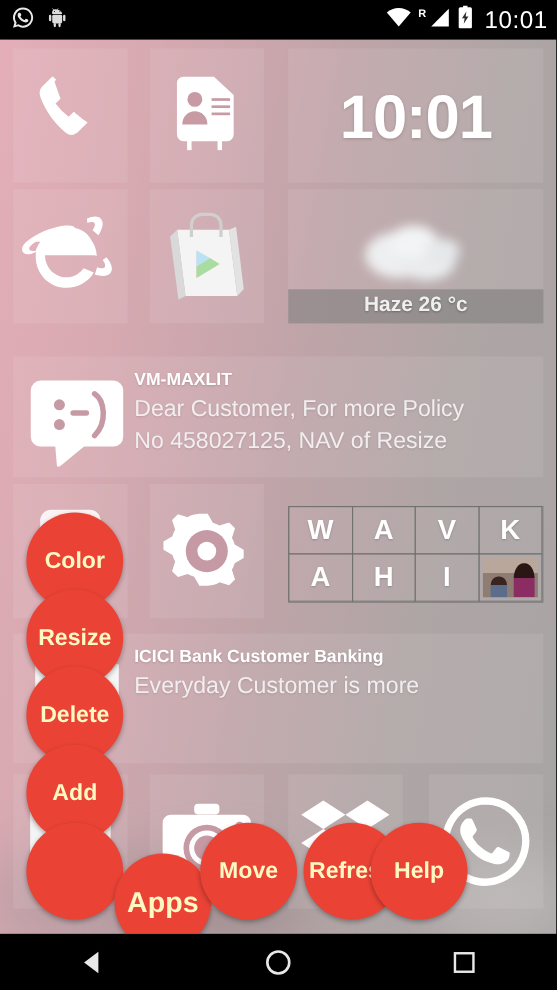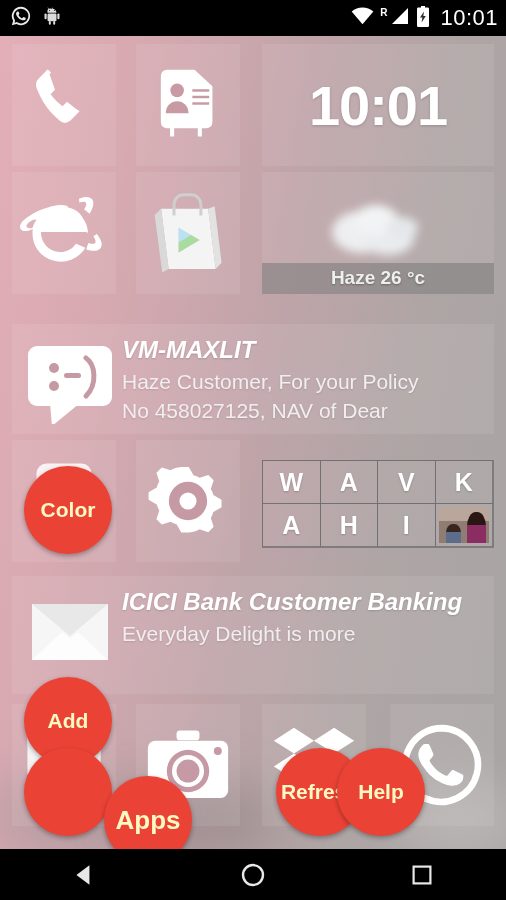--- a/index.html
+++ b/index.html
@@ -81,24 +81,23 @@
   
   .msg-widget {
     position: absolute;
     background: rgba(255,255,255,0.085);
     display: flex; align-items: flex-start;
     padding: 12px 10px;
   }
   .msg-icon { flex: 0 0 auto; width: 96px; display: flex; justify-content: center; padding-top: 6px; }
   .msg-body { flex: 1 1 auto; padding-left: 4px; }
   .msg-title {
-    color: #fff; font-size: 24px; font-weight: 700;
+    color: #fff; font-size: 16px; font-weight: 700;
     line-height: 1.2; margin-bottom: 3px;
     text-shadow: 0 1px 2px rgba(0,0,0,.15);
-    font-style: italic;
   }
   .msg-line {
     color: #f2eef0; font-size: 21px; font-weight: 300;
     line-height: 1.38;
     text-shadow: 0 1px 2px rgba(0,0,0,.12);
   }
 
   
   #contacts-grid {
     position: absolute;
@@ -276,22 +275,22 @@
           <rect x="4" y="4" width="84" height="60" rx="9" fill="#fff"></rect>
           <path fill="#fff" d="M26 61h30L28 84z"></path>
           <circle cx="30" cy="26" r="5" fill="#c69aa4"></circle>
           <circle cx="30" cy="44" r="5" fill="#c69aa4"></circle>
           <rect x="40" y="31" width="17" height="5" rx="2.5" fill="#c69aa4"></rect>
           <path d="M62 16c9 6 12 26 0 38" stroke="#c69aa4" stroke-width="5" fill="none" stroke-linecap="round"></path>
         </svg>
       </span>
       <span class="msg-body">
         <span class="msg-title" style="display:block;">VM-MAXLIT</span>
-        <span class="msg-line" style="display:block;">Haze Customer, For your Policy</span>
-        <span class="msg-line" style="display:block;">No 458027125, NAV of Dear</span>
+        <span class="msg-line" style="display:block;">Dear Customer, For more Policy</span>
+        <span class="msg-line" style="display:block;">No 458027125, NAV of Resize</span>
       </span>
     </div>
 
     <div class="tile" style="left:12px; top:404px; width:104px; height:122px;">
       <span class="glyph">
         <svg width="66" height="80" viewBox="0 0 26 32">
           <rect x="2" y="1" width="22" height="30" rx="4" fill="#fff" opacity=".85"></rect>
           <rect x="5.5" y="5" width="15" height="6" rx="1.6" fill="#c69aa4"></rect>
           <circle cx="8" cy="16" r="2" fill="#c69aa4"></circle>
           <circle cx="13" cy="16" r="2" fill="#c69aa4"></circle>
@@ -329,21 +328,21 @@
     <div class="msg-widget" style="left:12px; top:540px; width:482px; height:118px;">
       <span class="msg-icon">
         <svg width="92" height="76" viewBox="0 0 92 76">
           <rect x="8" y="10" width="76" height="56" fill="#f6f6f6"></rect>
           <path fill="#e8e8e8" d="M8 10h76L46 42z"></path>
           <path fill="#fdfdfd" d="M8 66 38 38l8 6 8-6 30 28z"></path>
         </svg>
       </span>
       <span class="msg-body">
         <span class="msg-title" style="display:block;">ICICI Bank Customer Banking</span>
-        <span class="msg-line" style="display:block;">Everyday Delight is more</span>
+        <span class="msg-line" style="display:block;">Everyday Customer is more</span>
       </span>
     </div>
 
     <div class="tile" style="left:12px; top:668px; width:104px; height:122px;">
       <span class="glyph">
         <svg width="86" height="90" viewBox="0 0 30 32">
           <rect x="2" y="3" width="26" height="26" fill="#f4f4f4"></rect>
           <path fill="#e6e6e6" d="M2 29 11 17l6 7 4-4 7 9z"></path>
           <path fill="#ededed" d="M2 3h26v10L19 6 9 14 2 9z"></path>
           <circle cx="22" cy="9" r="2.6" fill="#fafafa"></circle>
@@ -378,34 +377,43 @@
           <path fill="none" stroke="#fff" stroke-width="2.4" d="M16 2.6a13.4 13.4 0 0 0-11.5 20.3L2.6 30l7.3-1.9A13.4 13.4 0 1 0 16 2.6z"></path>
           <path fill="#fff" d="M11.6 9.1c-.3-.7-.6-.7-.9-.7h-.8c-.3 0-.8.1-1.1.6-.4.5-1.4 1.4-1.4 3.3s1.4 3.8 1.6 4.1c.2.3 2.8 4.5 6.9 6.1 3.4 1.3 4.1 1.1 4.9.9.8-.1 2.4-1 2.7-1.9.3-.9.3-1.7.2-1.9l-.8-.4-2.6-1.3c-.3-.1-.6-.2-.9.2l-1.3 1.6c-.2.3-.4.3-.8.1-.4-.2-1.8-.7-3.4-2.2-1.3-1.1-2.1-2.5-2.3-2.9-.2-.4 0-.6.2-.8l.6-.7.4-.7c.1-.2.1-.5 0-.7z"></path>
         </svg>
       </span>
     </div>
 
     <div class="fab" style="left:24px; top:430px; width:88px; height:88px; background:#ea4335; font-size:21px;">
       <span>Color</span>
     </div>
 
-
+    <div class="fab" style="left:24px; top:500px; width:88px; height:88px; background:#ea4335; font-size:21px;">
+      <span>Resize</span>
+    </div>
+
+    <div class="fab" style="left:24px; top:570px; width:88px; height:88px; background:#ea4335; font-size:21px;">
+      <span>Delete</span>
+    </div>
 
     <div class="fab" style="left:24px; top:641px; width:88px; height:88px; background:#ea4335; font-size:21px;">
       <span>Add</span>
     </div>
 
     <div class="fab" style="left:24px; top:712px; width:88px; height:88px; background:#ea4335; font-size:21px;">
       <span></span>
     </div>
 
     <div class="fab" style="left:104px; top:740px; width:88px; height:88px; background:#ea4335; font-size:26px;">
       <span>Apps</span>
     </div>
 
+    <div class="fab" style="left:182px; top:712px; width:88px; height:88px; background:#ea4335; font-size:21px;">
+      <span>Move</span>
+    </div>
 
     <div class="fab" style="left:276px; top:712px; width:88px; height:88px; background:#ea4335; font-size:21px;">
       <span>Refresh</span>
     </div>
 
     <div class="fab" style="left:337px; top:712px; width:88px; height:88px; background:#ea4335; font-size:21px;">
       <span>Help</span>
     </div>
 
   </div>

